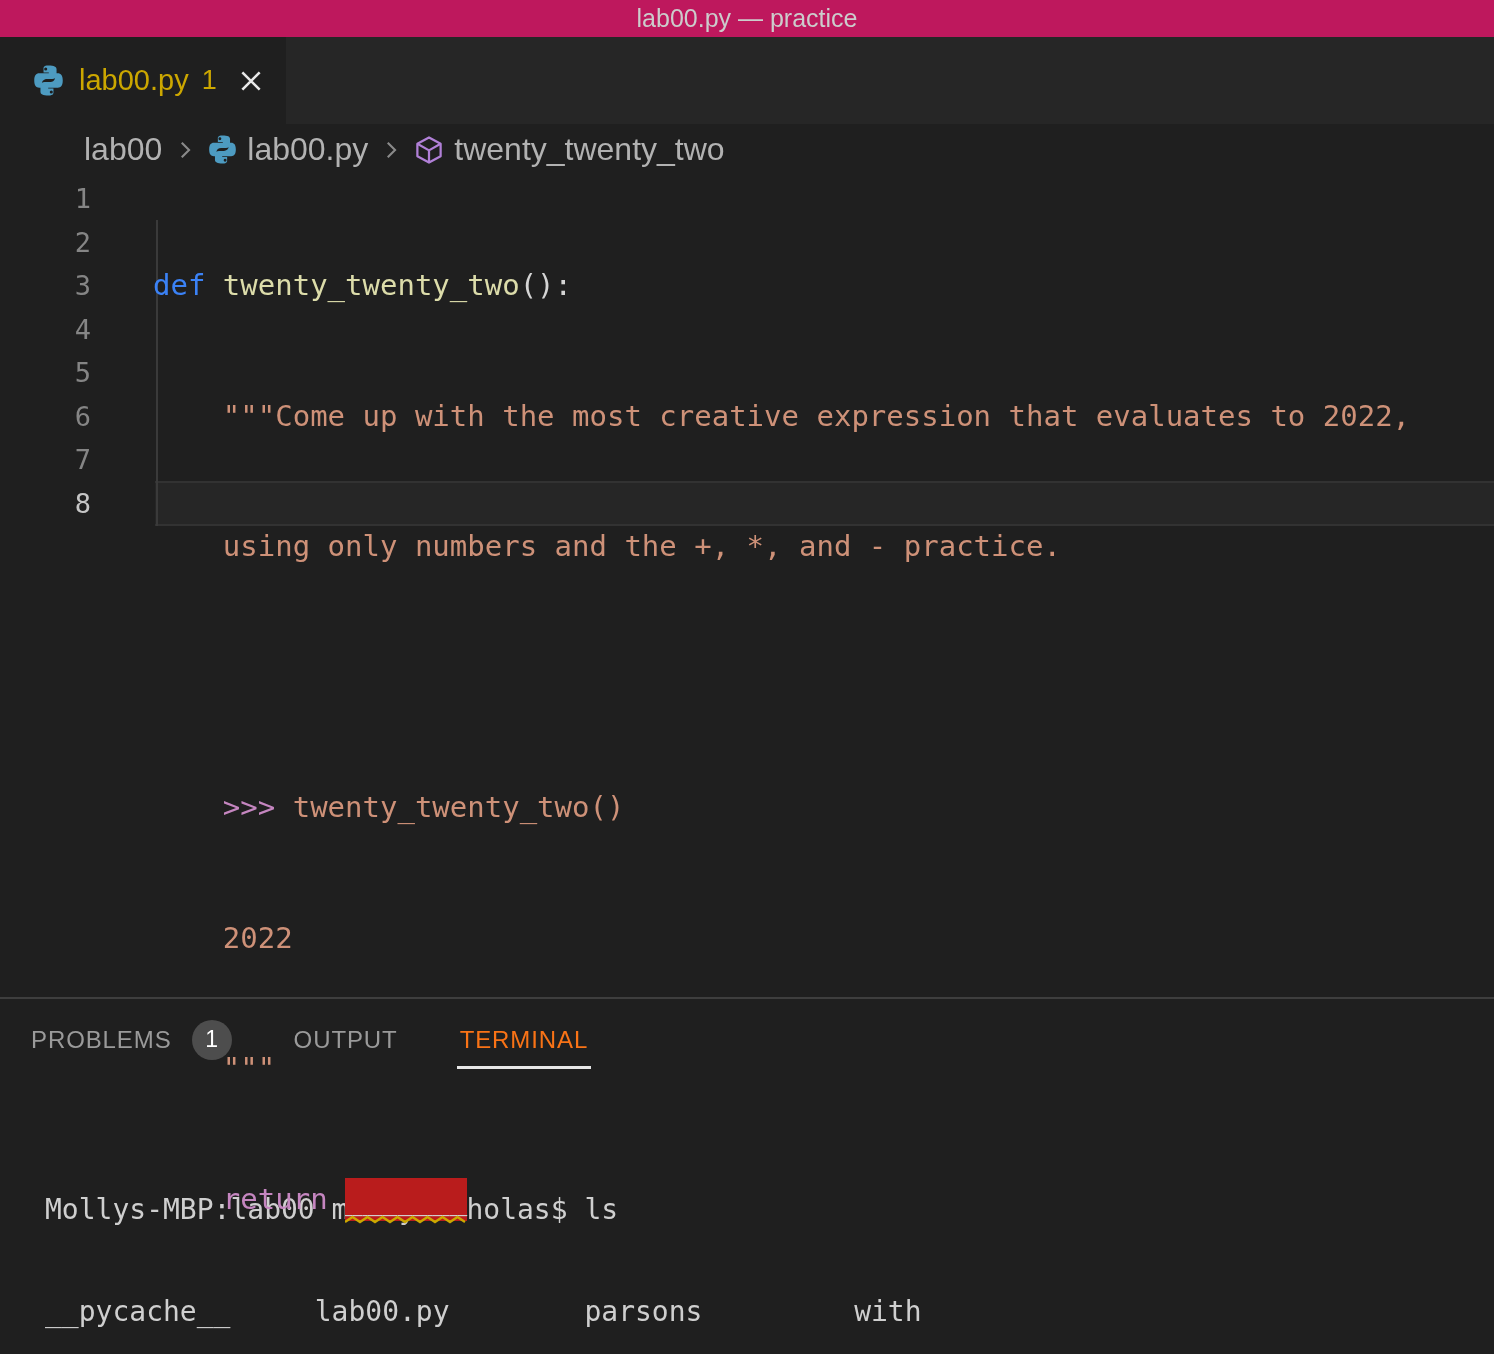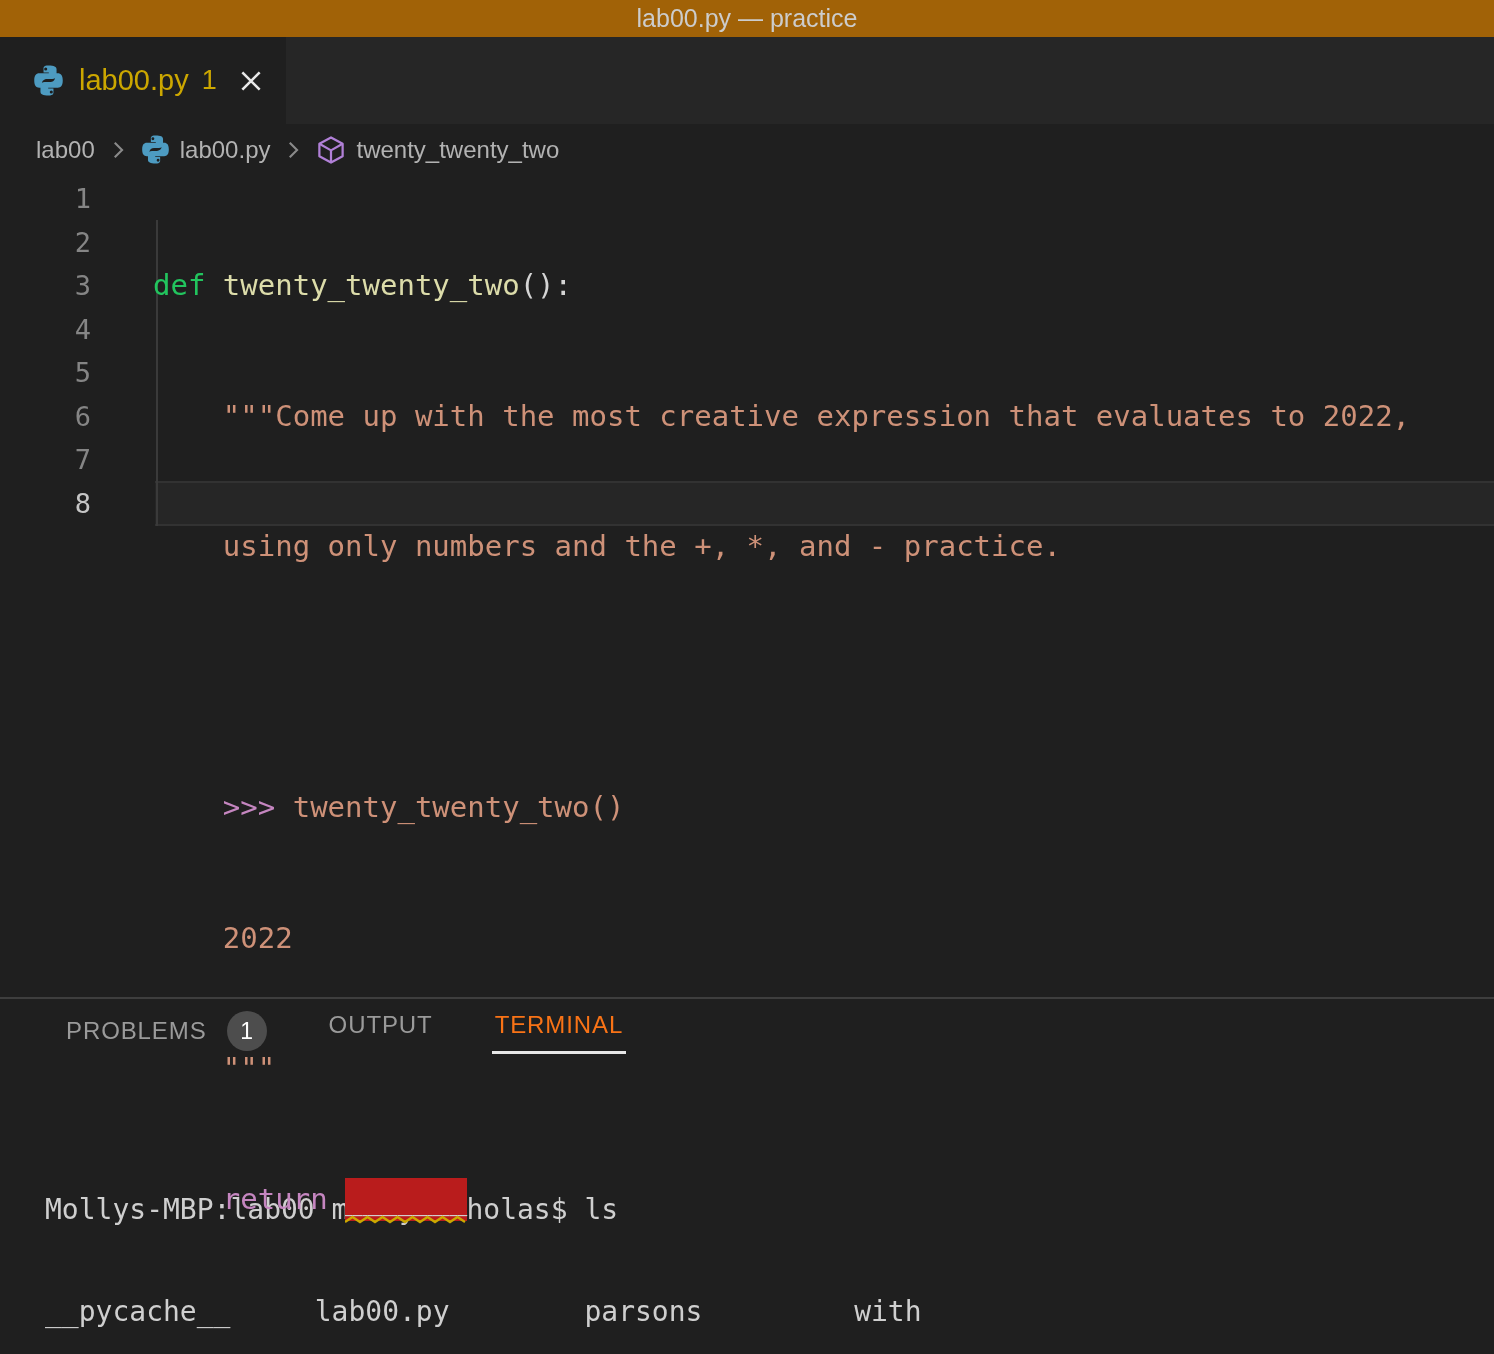--- a/index.html
+++ b/index.html
@@ -1,62 +1,62 @@
 <!DOCTYPE html>
 <html><head>
 <meta charset="utf-8">
 <style>
   * { margin:0; padding:0; box-sizing:border-box; }
   html,body { width:1494px; height:1354px; background:#1f1f1f; overflow:hidden;
               font-family:"Liberation Sans", sans-serif; }
 
   
-  .titlebar { height:37px; background:#a16207; display:flex; align-items:center;
+  .titlebar { height:37px; background:#be185d; display:flex; align-items:center;
               justify-content:center; color:#cccccc; font-size:25px; font-weight:500; }
 
   
   .tabstrip { height:87px; background:#262626; display:flex; }
   .tab { width:286px; background:#1f1f1f; display:flex; align-items:center;
          padding:0 16px 0 33px; gap:15px; }
   .tab-label { color:#cca700; font-size:29px; }
   .tab-badge { color:#cca700; font-size:27px; margin-left:-2px; }
   .tab-close { display:flex; align-items:center; justify-content:center;
                width:30px; height:30px; margin-left:4px; }
 
   
   .breadcrumbs { height:51px; background:#1f1f1f; display:flex; align-items:center;
-                 padding-left:36px; gap:10px; color:#b2b2b2; font-size:24px; }
+                 padding-left:36px; gap:10px; color:#b2b2b2; font-size:32px;margin-left:48px; }
   .crumb { white-space:nowrap; }
   .bc-ico { display:flex; align-items:center; }
 
   
   .editor { position:relative; height:822px; background:#1f1f1f;
             font-family:"DejaVu Sans Mono", monospace; font-size:29px; line-height:43.5px; }
   .indent-guide { position:absolute; left:156px; top:45px; width:2px; height:306px;
                   background:#3a3a3a; }
   .line-highlight { position:absolute; left:155px; right:0; top:306px; height:45px;
                     background:rgba(255,255,255,0.03);
                     border-top:2px solid #323232; border-bottom:2px solid #323232; }
   .gutter { position:absolute; left:0; top:2px; width:153px; text-align:right;
             color:#858585; font-size:27px; }
   .gutter div { height:43.5px; padding-right:62px; }
   .gutter div.active { color:#c6c6c6; }
   .code { position:absolute; left:153px; top:2px; right:0; white-space:pre; color:#d4d4d4; }
   .cl { height:43.5px; }
-  .kw  { color:#22c55e; }
+  .kw  { color:#3b82f6; }
   .fn  { color:#dcdcaa; }
   .pl  { color:#d4d4d4; }
   .str { color:#ce9178; }
   .ctl { color:#c586c0; }
   .blank-box { position:relative; display:inline-block; background:#b91c1c; color:#d4d4d4; }
   .squiggle { position:absolute; left:0; top:37px; }
 
   
   .panel { border-top:2px solid #3e3e3e; background:#1f1f1f; }
-  .panel-header { height:84px; display:flex; align-items:flex-start; padding-left:63px;
+  .panel-header { height:84px; display:flex; align-items:center; padding-left:28px;
                   font-size:24px; letter-spacing:0.9px; color:#9a9a9a; }
   .ptab { display:flex; align-items:center; padding:12px 3px 12px 3px;
           border-bottom:3px solid transparent; margin-right:56px; white-space:nowrap; }
   .ptab.active { color:#f97316; border-bottom-color:#e7e7e7; }
   .pbadge { width:40px; height:40px; border-radius:50%; background:#4d4d4d; color:#ffffff;
             display:flex; align-items:center; justify-content:center; font-size:23px;
             letter-spacing:0; margin-left:20px; }
 
   
   .term { margin:42px 0 0 45px; font-family:"DejaVu Sans Mono", monospace;

